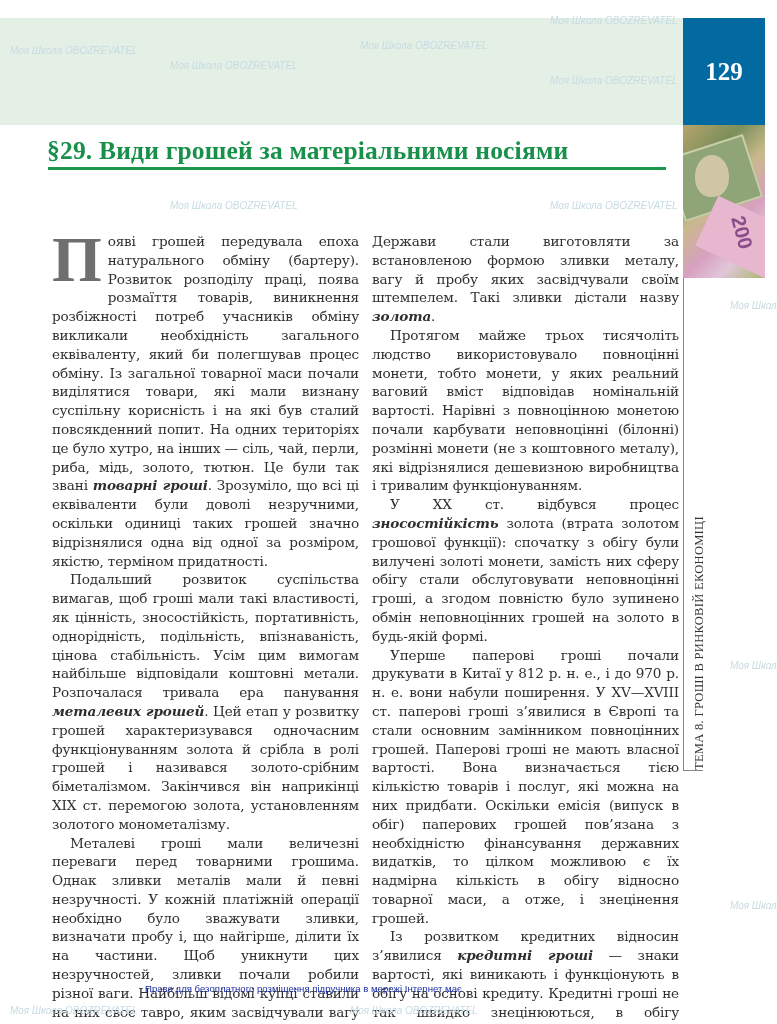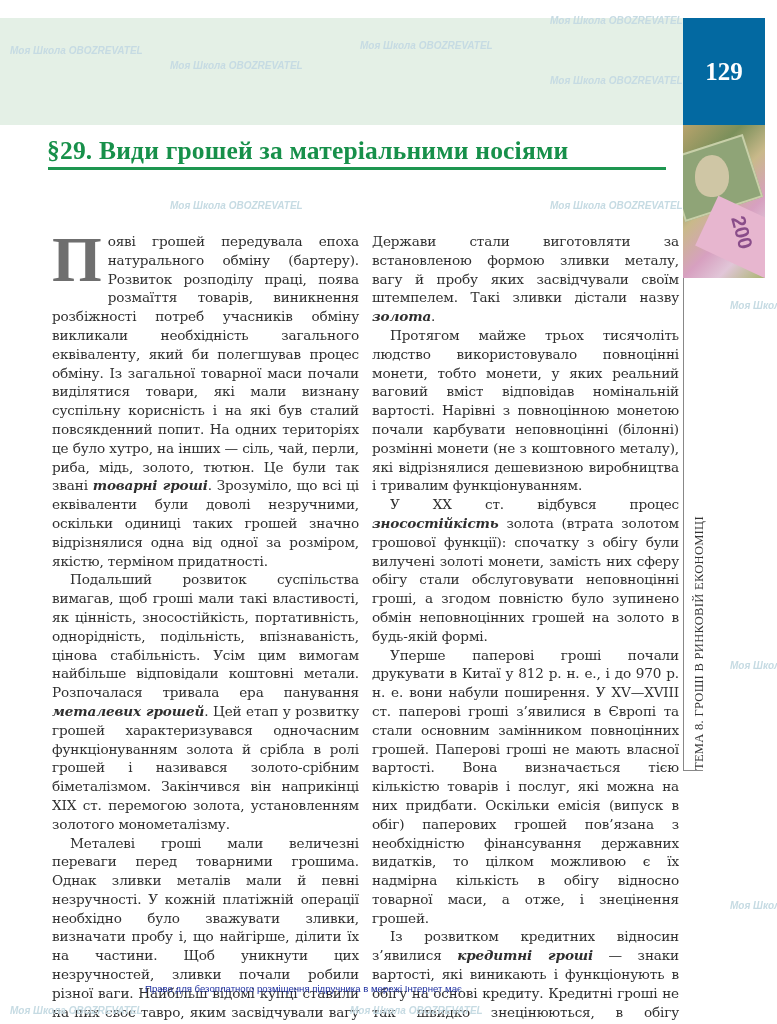--- a/index.html
+++ b/index.html
@@ -27,21 +27,21 @@
   .col p{margin:0;text-indent:18px;}
   .col p.noind{text-indent:0;}
   .col-left{left:52px;}
   .col-right{left:372px;}
   .dropcap{float:left;font-family:"Liberation Serif","DejaVu Serif",serif;font-weight:bold;font-size:64px;line-height:52px;
            color:#6f6f6f;margin:2px 6px 0 0;height:56px;}
   .col p.first{text-indent:0;}
   .term{font-style:italic;font-weight:bold;}
   .footer{position:absolute;left:145px;top:983px;font-family:"Liberation Sans","DejaVu Sans",sans-serif;font-size:9.6px;
           color:#1d2fa0;line-height:12px;}
-  .wm{position:absolute;font-family:"Liberation Sans",sans-serif;font-style:italic;font-weight:bold;font-size:10px;color:#c6dbe3;white-space:nowrap;pointer-events:none;}
+  .wm{position:absolute;font-family:"Liberation Sans",sans-serif;font-style:italic;font-weight:normal;font-size:10px;color:#c6dbe3;white-space:nowrap;pointer-events:none;}
 </style>
 </head>
 <body>
 
 <div class="band"></div>
 <div class="pagebox">
   <span class="pagenum">129</span>
 </div>
 <div class="photo">
   <div class="bill1"></div>

